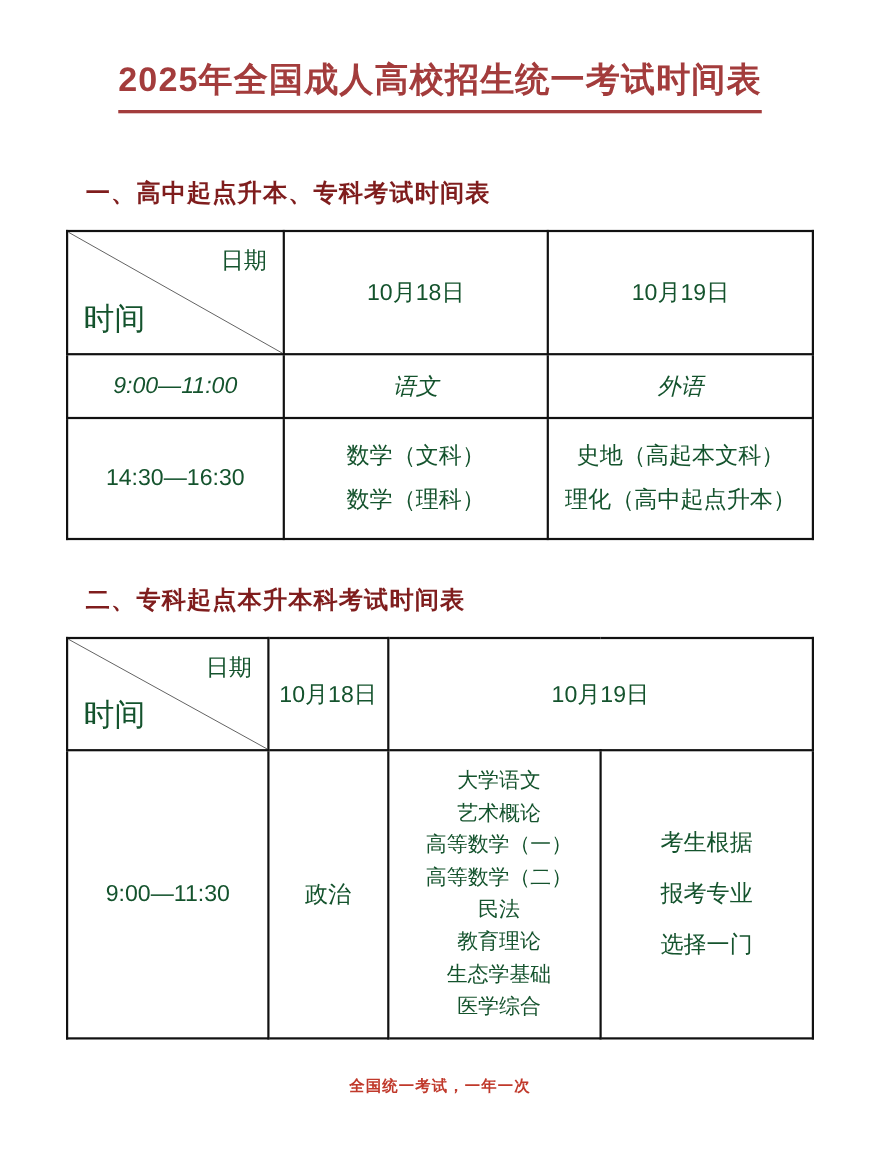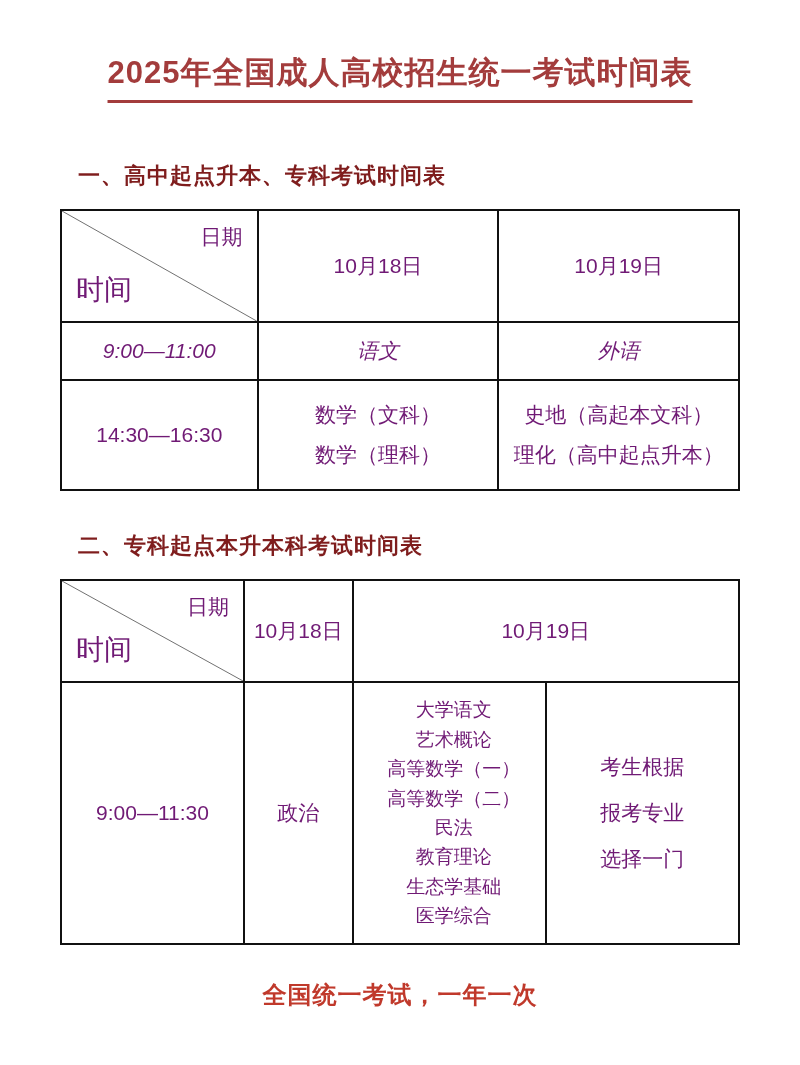--- a/index.html
+++ b/index.html
@@ -50,21 +50,21 @@
     border-collapse: collapse;
     width: 100%;
     table-layout: fixed;
     margin-top: 18px;
   }
   table.grid td {
     border: 2px solid #111111;
     text-align: center;
     vertical-align: middle;
     font-size: 21px;
-    color: #701a75;
+    color: #14532d;
     padding: 6px 4px;
   }
   
   .diag {
     position: relative;
     height: 110px;
     padding: 0 !important;
     overflow: hidden;
   }
   .diag .line {
@@ -109,21 +109,21 @@
     font-size: 21px;
     line-height: 2.2;
   }
   .t2 .note-cell span { display: block; }
   .t2 .row-main { height: 262px; }
   .t2 .row-last { height: 56px; }
   .t2 .empty { border: 2px solid #111111; }
 
   .footer-note {
     text-align: center;
-    font-size: 24px;
+    font-size: 14px;
     font-weight: bold;
     color: #c0392b;
     margin-top: 34px;
     letter-spacing: 1px;
   }
 </style>
 </head>
 <body>
 
 <div class="page">

